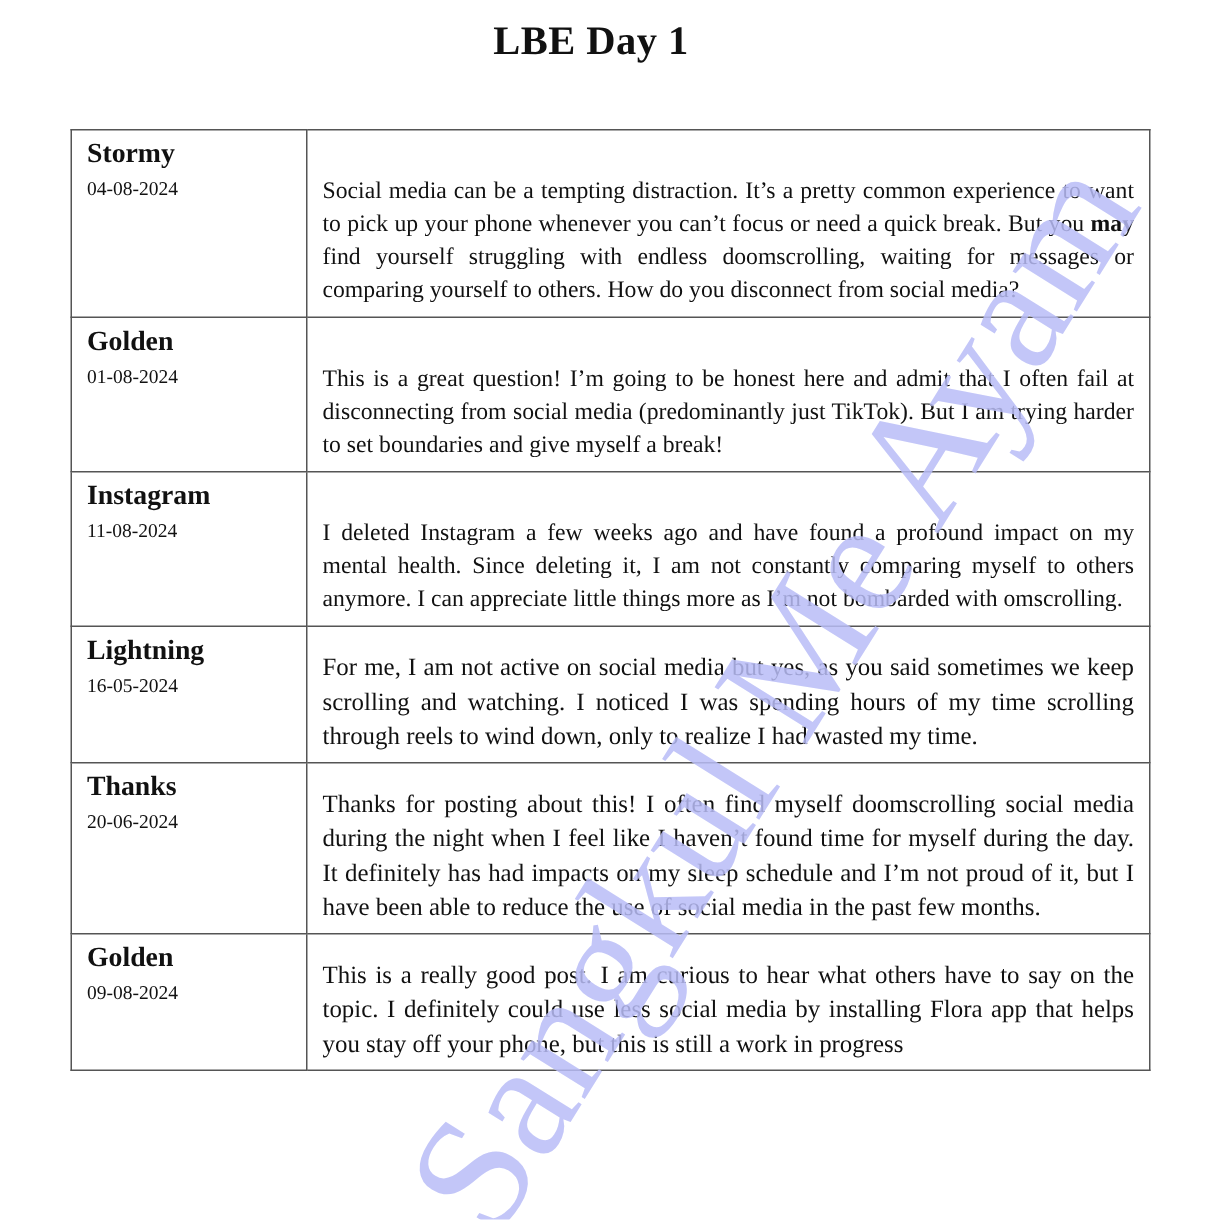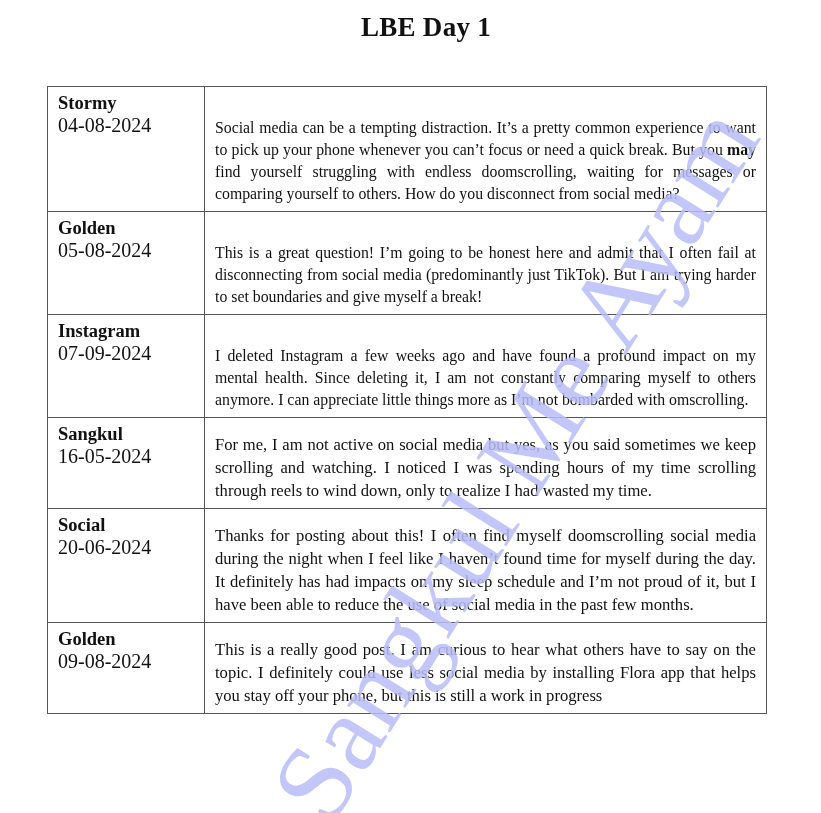--- a/index.html
+++ b/index.html
@@ -5,41 +5,41 @@
   html, body { margin: 0; padding: 0; background: #ffffff; }
   body {
     width: 821px; height: 813px; position: relative; overflow: hidden;
     font-family: "DejaVu Serif", "Liberation Serif", serif;
     color: #111111;
   }
   .title {
     position: absolute; left: 0; top: 12px; width: 788px;
     text-align: center;
     font-family: "Liberation Serif", "DejaVu Serif", serif;
-    font-weight: bold; font-size: 27px; letter-spacing: 0.3px; margin-left: 32px;
+    font-weight: bold; font-size: 27px; letter-spacing: 0.3px;
   }
   table.log {
     position: absolute; left: 47px; top: 86px;
     width: 720px;
     border-collapse: collapse;
     font-family: "Liberation Serif", "DejaVu Serif", serif;
   }
   table.log td {
     border: 1px solid #555555;
     vertical-align: top;
   }
   td.meta {
     width: 146px;
     padding: 5px 0 0 10px;
   }
   td.meta .name {
     font-weight: bold; font-size: 18.5px; line-height: 22px;
   }
   td.meta .date {
-    font-size: 20px; line-height: 23px;
+    font-size: 13px; line-height: 23px;
   }
   td.body {
     padding: 15px 10px 6px 10px;
     font-size: 16.6px; line-height: 23px;
     text-align: justify;
     hyphens: manual;
   }
   td.body.small { font-size: 15.8px; line-height: 22px; padding-top: 30px; }
   td.body b { font-weight: bold; }
   .watermark {
@@ -61,41 +61,41 @@
     <tr>
       <td class="meta">
         <div class="name">Stormy</div>
         <div class="date">04-08-2024</div>
       </td>
       <td class="body small"><span>Social media can be a tempting distraction. It’s a pretty common expe­rience to want to pick up your phone whenever you can’t focus or need a quick break. But you </span><b>may</b><span> find yourself struggling with endless do­omscrolling, waiting for messages or comparing yourself to others. How do you disconnect from social media?</span></td>
     </tr>
     <tr>
       <td class="meta">
         <div class="name">Golden</div>
-        <div class="date">05-08-2024</div>
+        <div class="date">01-08-2024</div>
       </td>
       <td class="body small">This is a great question! I’m going to be honest here and admit that I often fail at disconnecting from social media (predominantly just Tik­Tok). But I am trying harder to set boundaries and give myself a break!</td>
     </tr>
     <tr>
       <td class="meta">
         <div class="name">Instagram</div>
-        <div class="date">07-09-2024</div>
+        <div class="date">11-08-2024</div>
       </td>
       <td class="body small">I deleted Instagram a few weeks ago and have found a profound impact on my mental health. Since deleting it, I am not constantly comparing myself to others anymore. I can appreciate little things more as I’m not bombarded with omscrolling.</td>
     </tr>
     <tr>
       <td class="meta">
-        <div class="name">Sangkul</div>
+        <div class="name">Lightning</div>
         <div class="date">16-05-2024</div>
       </td>
       <td class="body">For me, I am not active on social media but yes, as you said someti­mes we keep scrolling and watching. I noticed I was spending hours of my time scrolling through reels to wind down, only to realize I had wasted my time.</td>
     </tr>
     <tr>
       <td class="meta">
-        <div class="name">Social</div>
+        <div class="name">Thanks</div>
         <div class="date">20-06-2024</div>
       </td>
       <td class="body">Thanks for posting about this! I often find myself doomscrolling social media during the night when I feel like I haven’t found time for myself during the day. It definitely has had impacts on my sleep schedule and I’m not proud of it, but I have been able to reduce the use of social media in the past few months.</td>
     </tr>
     <tr>
       <td class="meta">
         <div class="name">Golden</div>
         <div class="date">09-08-2024</div>
       </td>
       <td class="body">This is a really good post. I am curious to hear what others have to say on the topic. I definitely could use less social media by installing Flora app that helps you stay off your phone, but this is still a work in progress</td>

